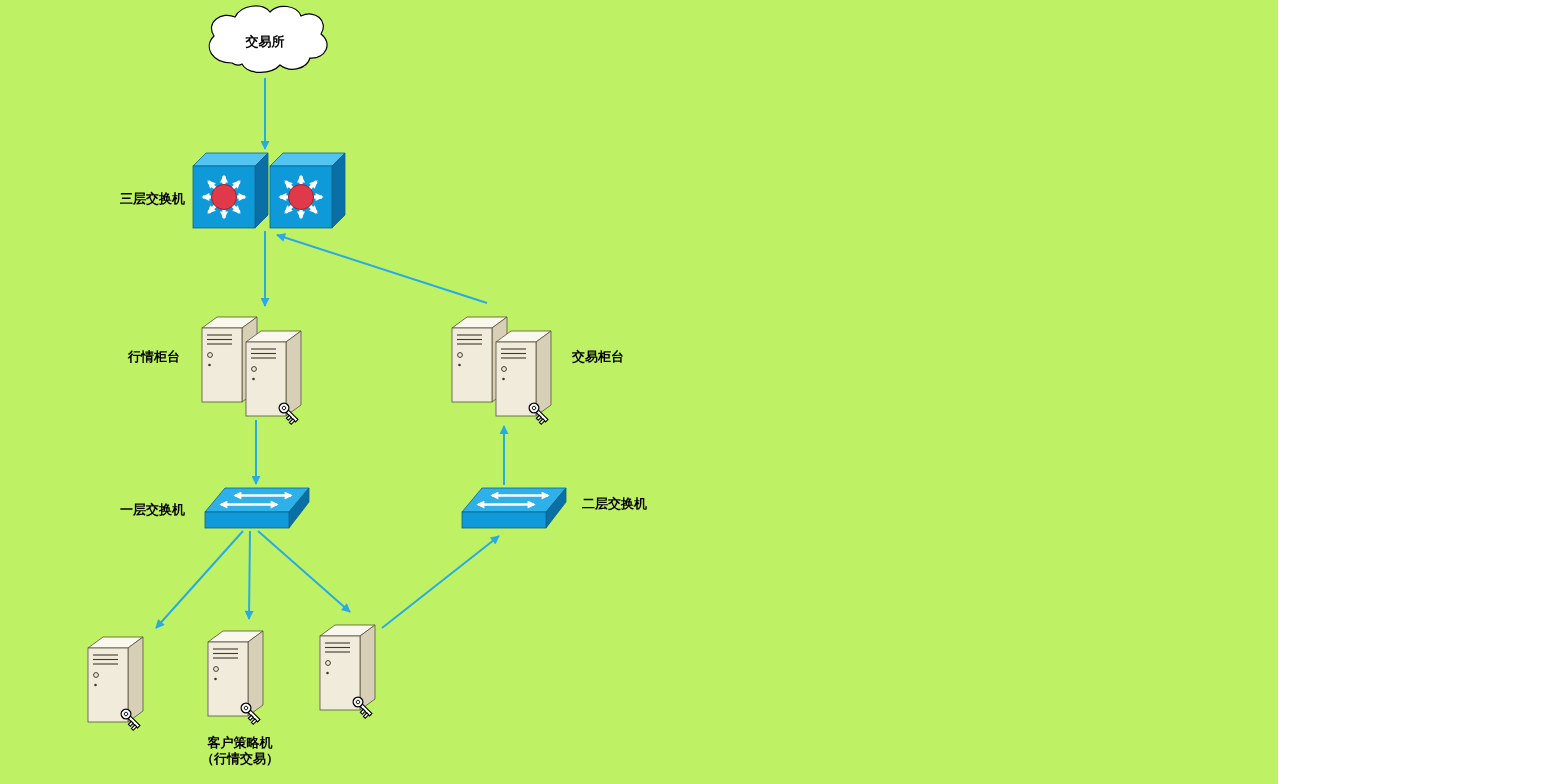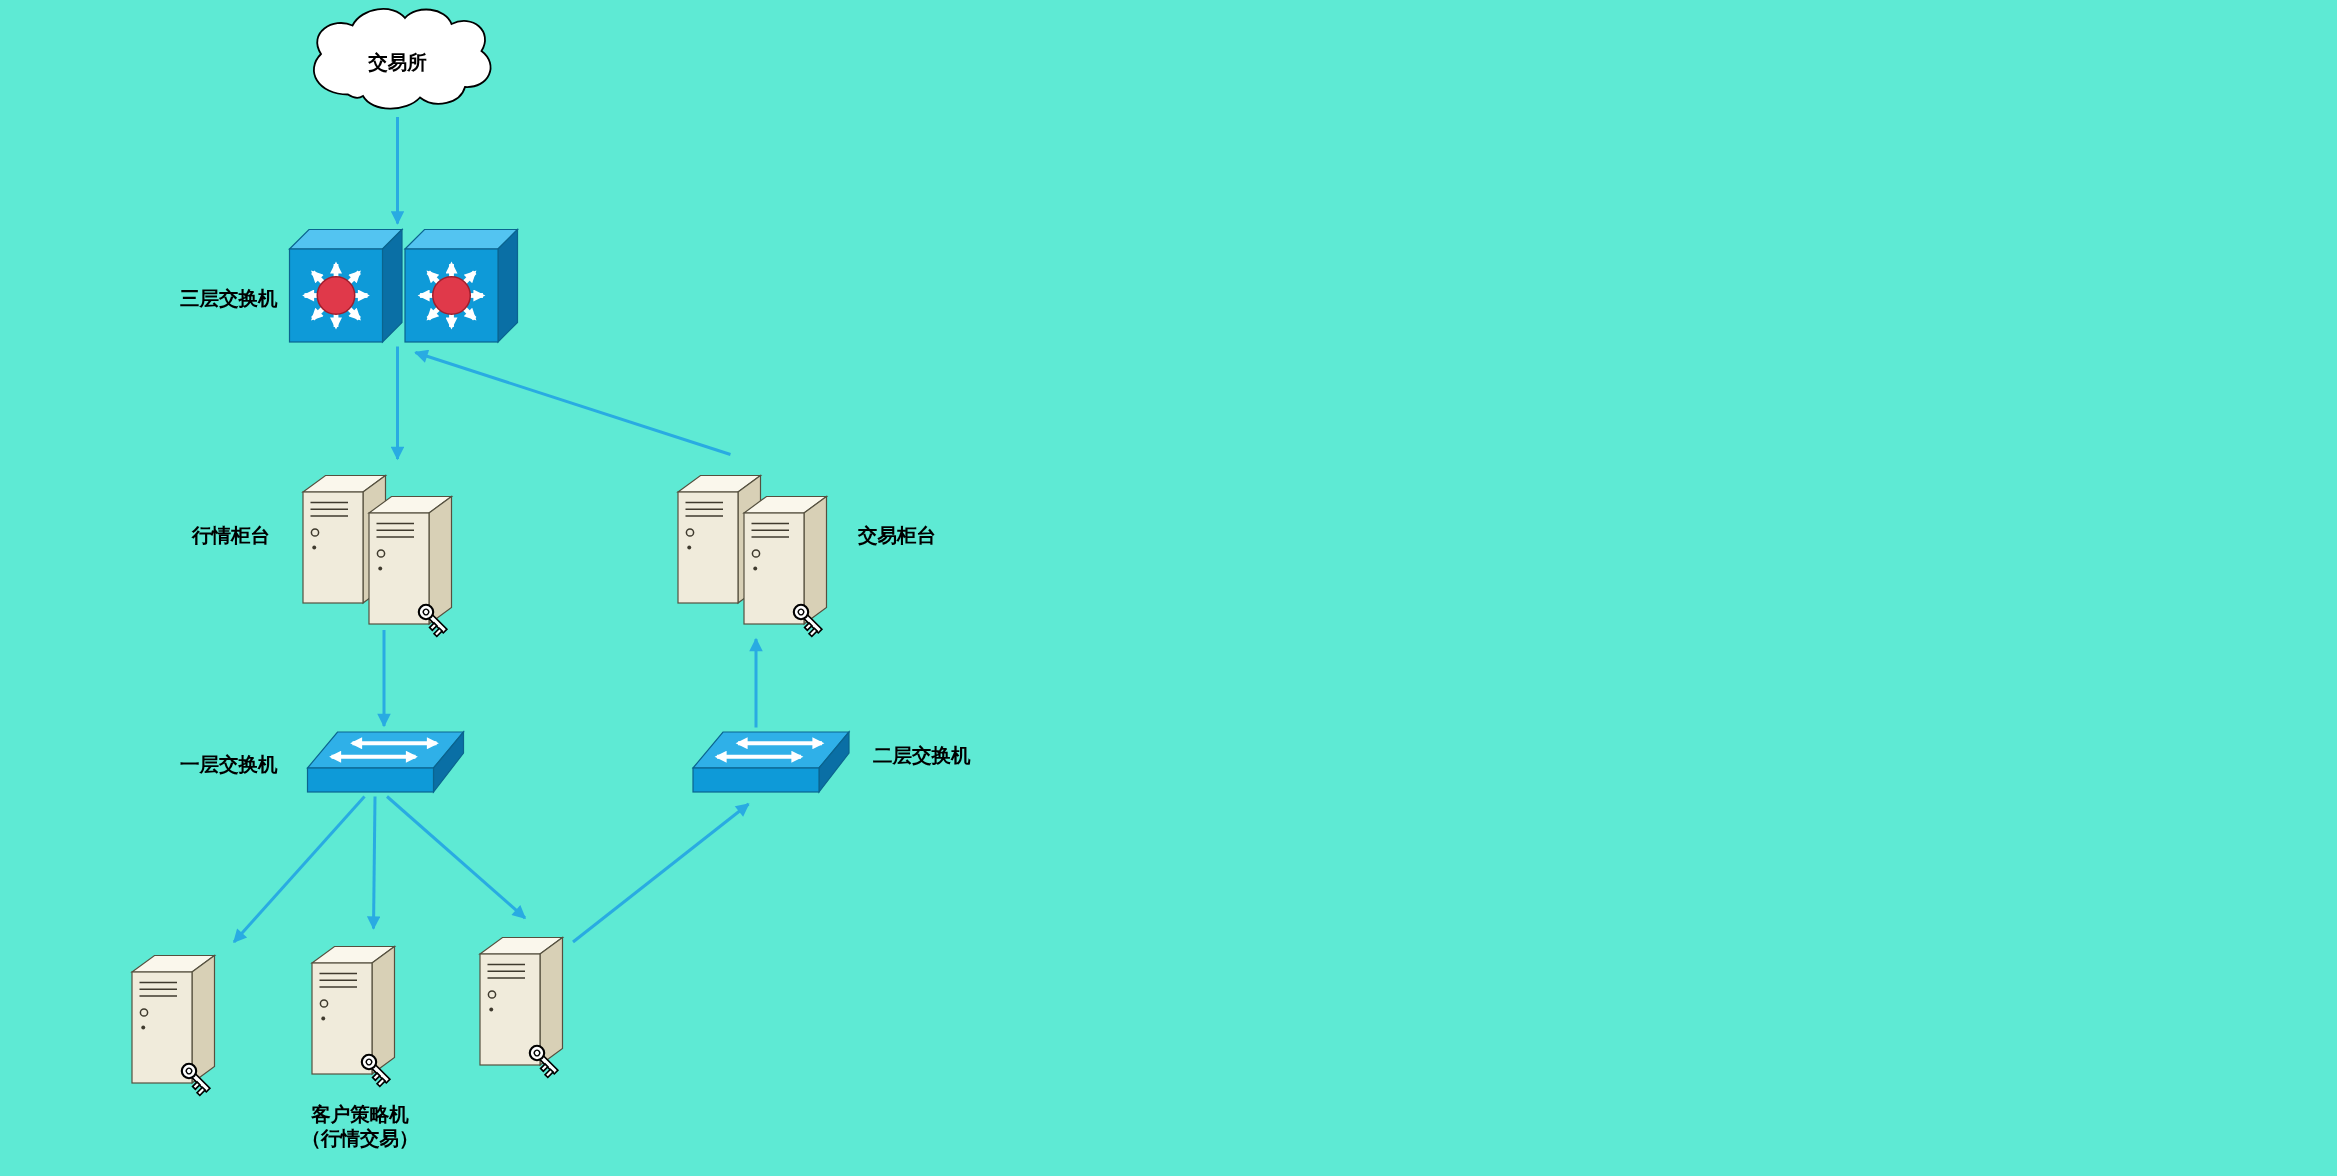--- a/index.html
+++ b/index.html
@@ -1,16 +1,16 @@
 <!DOCTYPE html>
 <html><head>
 <meta charset="utf-8">
 <style>
   html,body{margin:0;padding:0;background:#ffffff;}
-  .stage{position:relative;width:1558px;height:784px;background:#5eead4;overflow:hidden;}
+  .stage{position:relative;width:1278px;height:784px;background:#bef264;overflow:hidden;}
   svg text{
     font-family:"Liberation Sans","DejaVu Sans",sans-serif;
     font-size:13px;
     font-weight:bold;
     fill:#000000;
   }
 </style>
 </head>
 <body>
 

